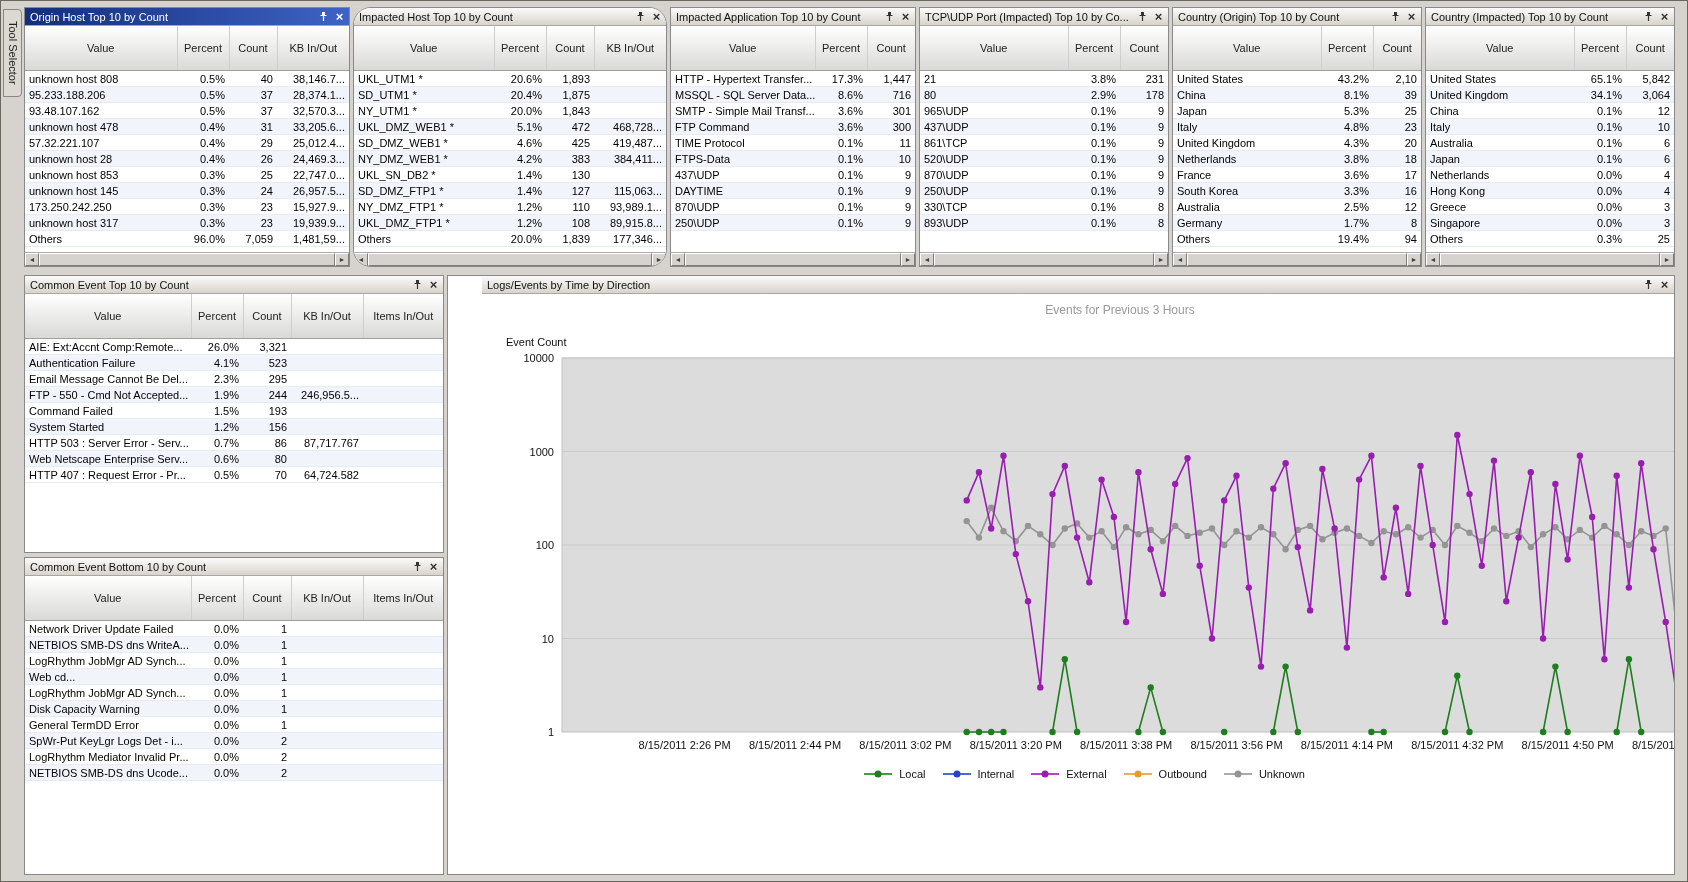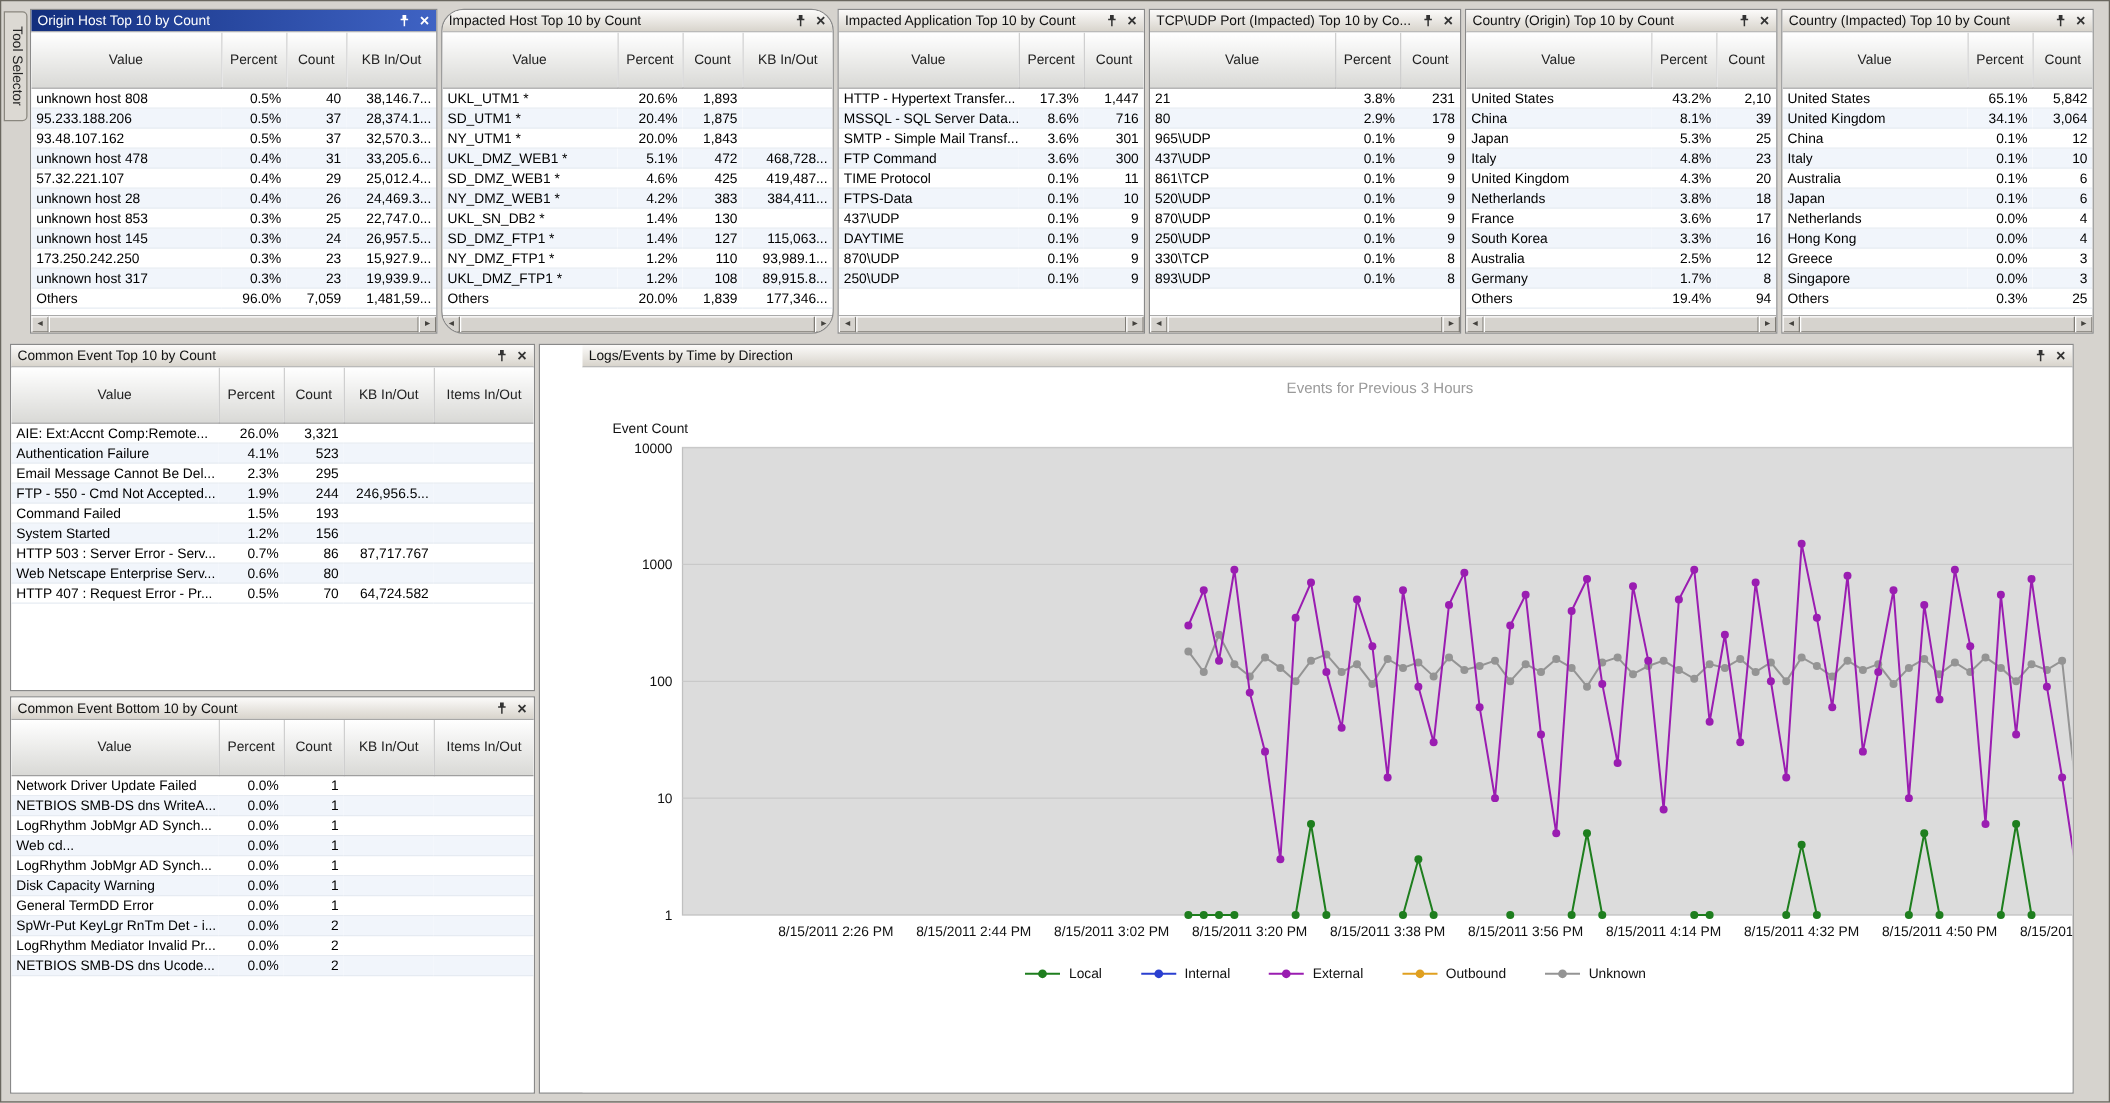--- a/index.html
+++ b/index.html
@@ -15,21 +15,21 @@
 
   
   .tool-tab {
     position: absolute; left: 2px; top: 8px; width: 19px; height: 88px;
     background: #dcd9d3; border: 1px solid #8a877f; border-radius: 0 4px 4px 0;
     writing-mode: vertical-rl; text-align: center; padding: 5px 2px;
     color: #222; font-size: 11px; overflow: hidden; white-space: nowrap;
   }
 
   .top-row { position: absolute; left: 23px; top: 6px; height: 260px; display: flex; gap: 3px; }
-  .bottom-row { position: absolute; left: 7px; top: 274px; width: 1651px; height: 600px; display: flex; gap: 3px; }
+  .bottom-row { position: absolute; left: 23px; top: 274px; width: 1651px; height: 600px; display: flex; gap: 3px; }
   .left-col { width: 420px; display: flex; flex-direction: column; gap: 4px; }
 
   .pw1 { width: 326px; } .pw2 { width: 314px; border-radius: 18px; } .pw3 { width: 246px; }
   .pw4 { width: 250px; } .pw5 { width: 250px; } .pw6 { width: 250px; }
   .ce-top { height: 278px; flex: none; }
   .ce-bottom { flex: 1; }
   .chart { flex: 1; padding-left: 34px; }
 
   .panel { background: #fff; border: 1px solid #898989; display: flex; flex-direction: column; overflow: hidden; }
 
@@ -63,21 +63,21 @@
   .hscroll { flex: none; height: 14px; display: flex; background: #e2ddd5; border-top: 1px solid #aaa; }
   .sb-btn {
     flex: none; width: 14px; height: 13px; background: #d6d3ce;
     border: 1px solid; border-color: #ffffff #7f7c76 #7f7c76 #ffffff;
     font-size: 7px; line-height: 11px; text-align: center; color: #44423e;
   }
   .sb-thumb { flex: 1; background: #d6d3ce; border: 1px solid; border-color: #ffffff #7f7c76 #7f7c76 #ffffff; }
 
   .chart-body { flex: 1; background: #fff; overflow: hidden; }
   #chart-svg { display: block; }
-  #chart-legend { display: flex; justify-content: center; align-items: center; gap: 30px; height: 22px; margin-top: 12px; margin-left: 12px; }
+  #chart-legend { display: flex; justify-content: center; align-items: flex-start; gap: 16px; height: 22px; margin-top: 12px; margin-left: 12px; }
   .legend-item { display: flex; align-items: center; gap: 6px; font-size: 11px; color: #111; }
 </style>
 </head>
 <body>
 
 <div class="app">
 
   <div class="tool-tab">Tool Selector</div>
 
   <div class="top-row">
@@ -837,21 +837,21 @@
                   <td class="num"></td>
                 </tr>
                 <tr>
                   <td class="">General TermDD Error</td>
                   <td class="num">0.0%</td>
                   <td class="num">1</td>
                   <td class="num"></td>
                   <td class="num"></td>
                 </tr>
                 <tr>
-                  <td class="">SpWr-Put KeyLgr RnTm Det - i...</td>
+                  <td class="">SpWr-Put KeyLgr Logs Det - i...</td>
                   <td class="num">0.0%</td>
                   <td class="num">2</td>
                   <td class="num"></td>
                   <td class="num"></td>
                 </tr>
                 <tr>
                   <td class="">LogRhythm Mediator Invalid Pr...</td>
                   <td class="num">0.0%</td>
                   <td class="num">2</td>
                   <td class="num"></td>

